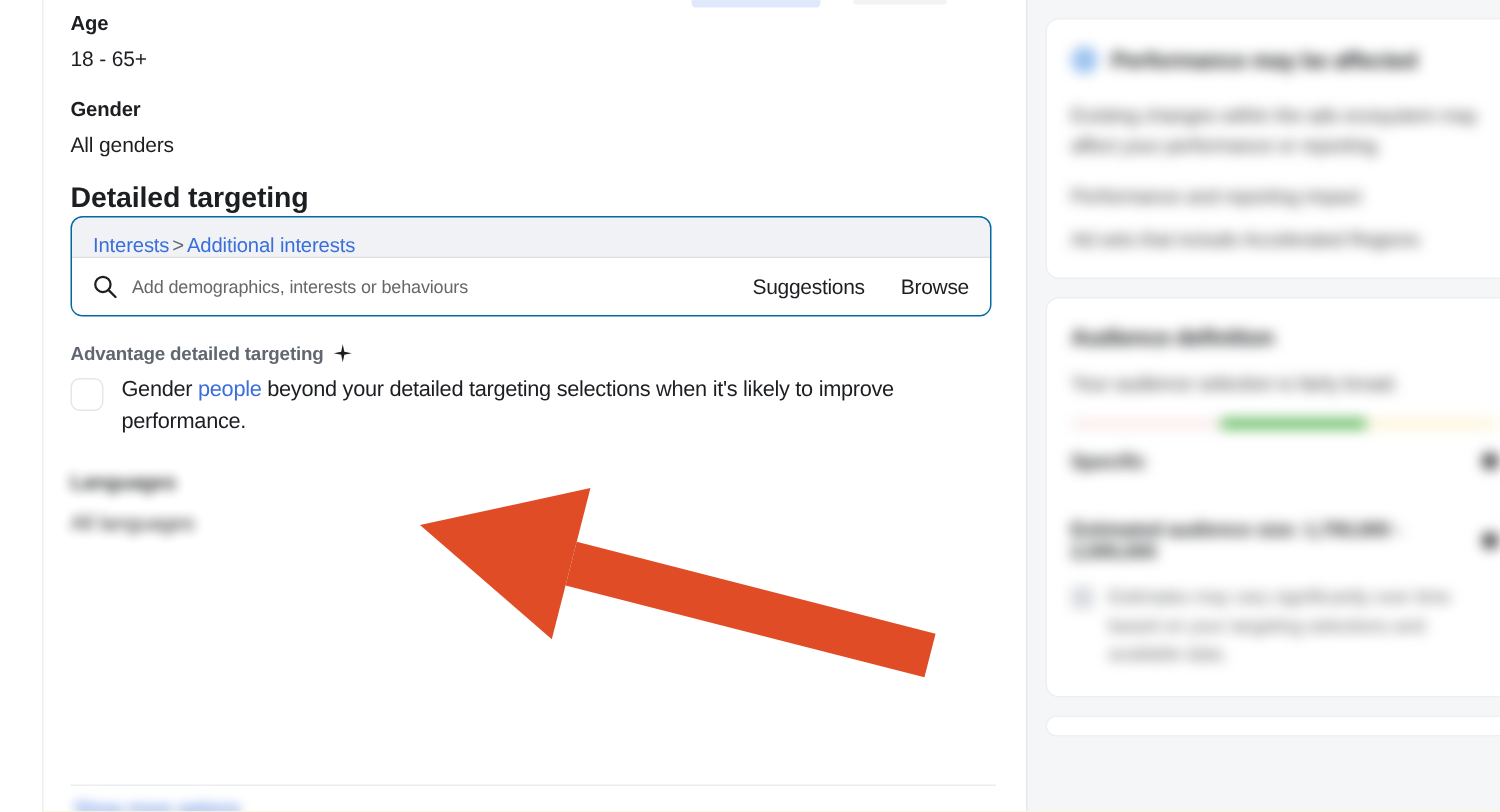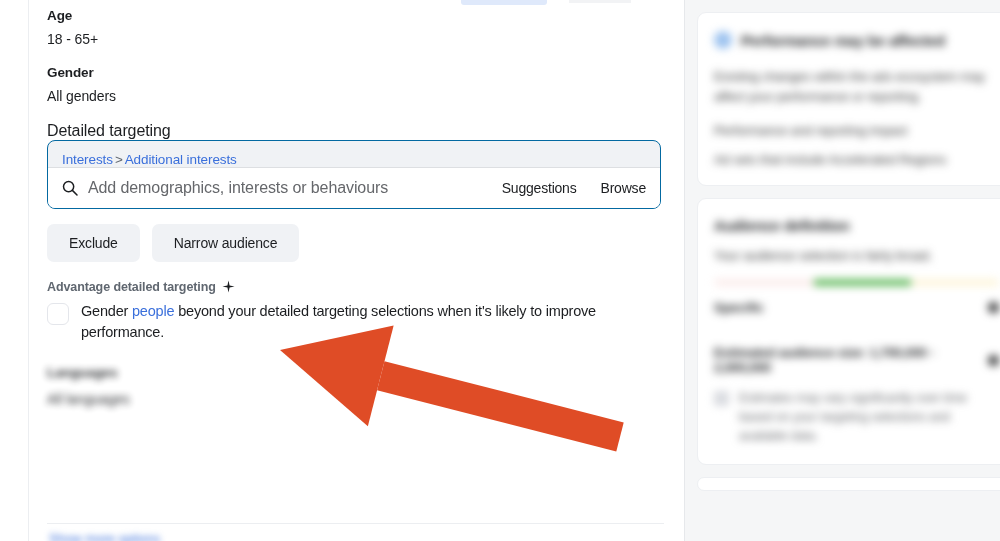--- a/index.html
+++ b/index.html
@@ -67,22 +67,22 @@
   }
 
   .field-value {
     font-size: 14px;
     color: #1c1e21;
     margin-top: 8px;
     letter-spacing: -0.1px;
   }
 
   .section-title {
-    font-size: 16px;
-    font-weight: normal;
+    font-size: 19px;
+    font-weight: bold;
     color: #1c1e21;
     letter-spacing: -0.1px;
   }
 
   .sub-label-row {
     display: flex;
     align-items: center;
     gap: 6px;
     margin-top: 7px;
     margin-bottom: 9px;
@@ -155,21 +155,21 @@
     gap: 10px;
   }
   .search-icon {
     flex: none;
     width: 16px;
     height: 16px;
     display: block;
   }
   .search-placeholder {
     flex: 1;
-    font-size: 16px;
+    font-size: 12px;
     color: #65676b;
     letter-spacing: -0.1px;
   }
   .search-action {
     font-size: 14px;
     color: #1c1e21;
     letter-spacing: -0.2px;
     cursor: pointer;
     white-space: nowrap;
   }
@@ -480,24 +480,20 @@
             <circle cx="6.6" cy="6.6" r="5.1" fill="none" stroke="#1c1e21" stroke-width="1.5"></circle>
             <line x1="10.4" y1="10.4" x2="15" y2="15" stroke="#1c1e21" stroke-width="1.5" stroke-linecap="round"></line>
           </svg>
           <span class="search-placeholder">Add demographics, interests or behaviours</span>
           <span class="search-action">Suggestions</span>
           <span class="search-action">Browse</span>
         </div>
 
       </div>
 
-      <div class="button-row">
-        <button class="gray-button">Exclude</button>
-        <button class="gray-button">Narrow audience</button>
-      </div>
     </div>
 
     <div class="advantage-block">
       <div class="advantage-head">
         <span class="advantage-title">Advantage detailed targeting</span>
         <svg class="sparkle-icon" viewBox="0 0 16 16">
           <path d="M8 0.6 L9.3 6.7 L15.4 8 L9.3 9.3 L8 15.4 L6.7 9.3 L0.6 8 L6.7 6.7 Z" fill="#1c1e21"></path>
         </svg>
       </div>
 

